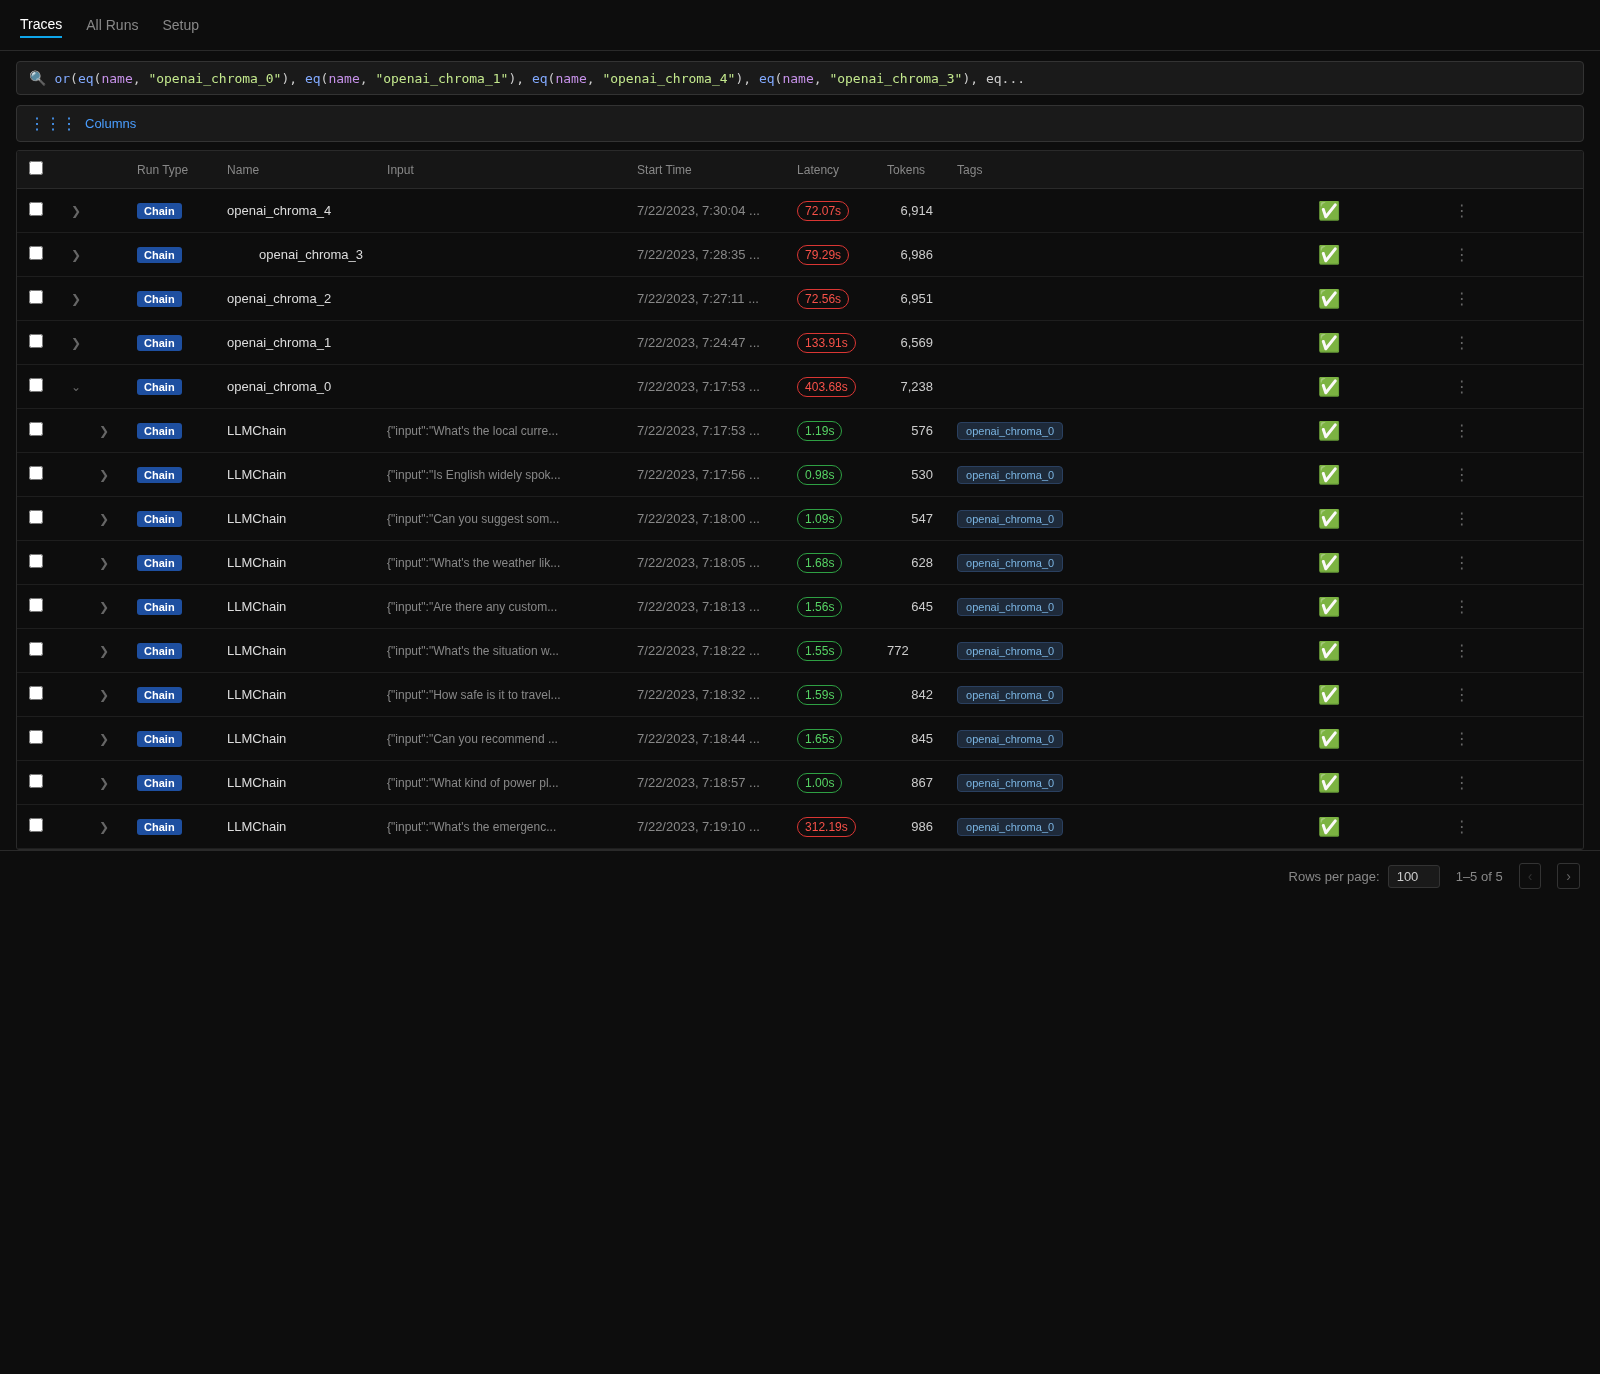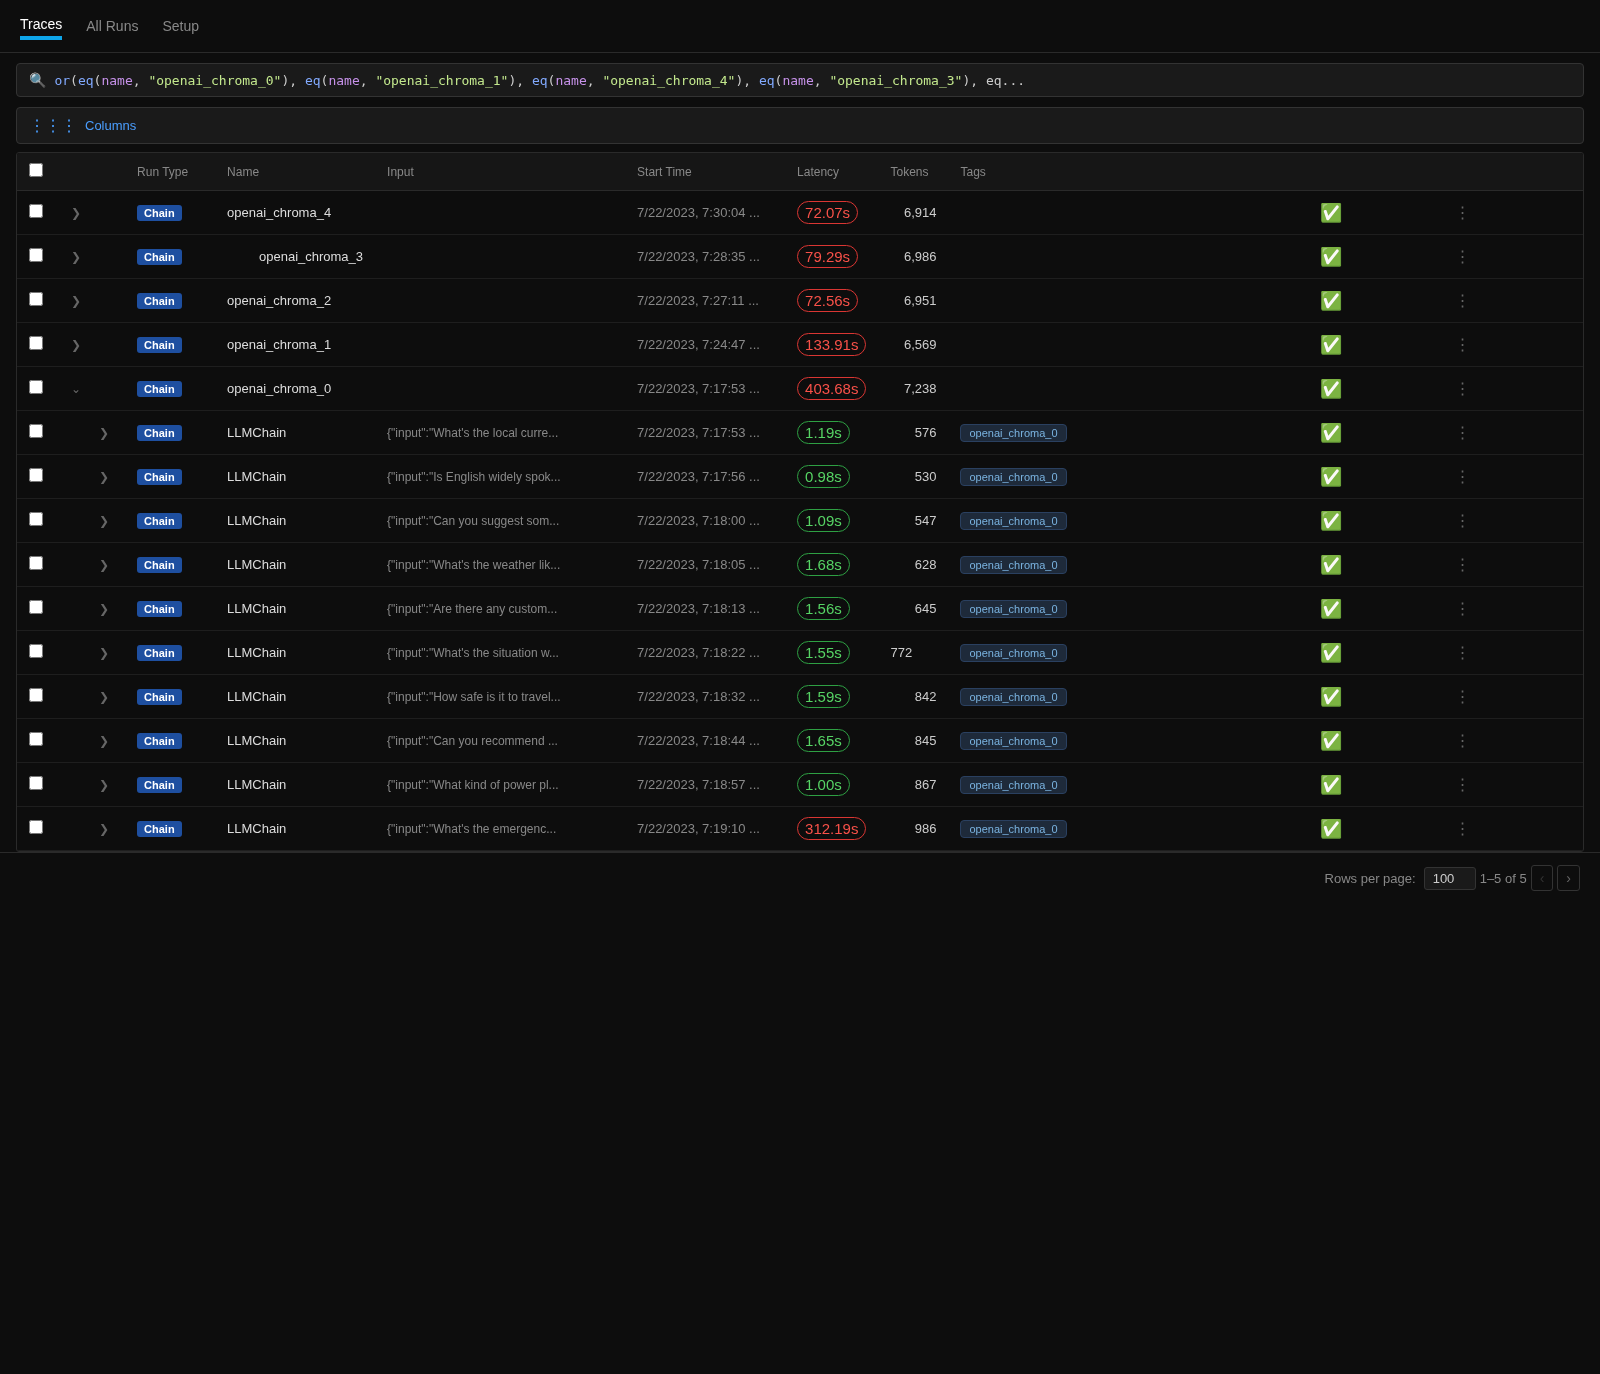--- a/index.html
+++ b/index.html
@@ -20,21 +20,21 @@
       gap: 24px;
     }
     .nav-item {
       font-size: 14px;
       color: #888;
       cursor: pointer;
       padding: 4px 0;
     }
     .nav-item.active {
       color: #fff;
-      border-bottom: 4px solid #0ea5e9;
+      border-bottom: 2px solid #0ea5e9;
     }
 
     
     .search-bar {
       display: flex;
       align-items: center;
       margin: 10px 16px;
       background: #1a1a1a;
       border: 1px solid #333;
       border-radius: 4px;
@@ -131,21 +131,21 @@
       font-weight: 600;
       color: #fff;
       background: #1e4fa0;
       white-space: nowrap;
     }
 
     .latency-badge {
       display: inline-block;
       padding: 2px 7px;
       border-radius: 12px;
-      font-size: 15px;
+      font-size: 12px;
       font-weight: 500;
       white-space: nowrap;
     }
     .latency-green {
       background: transparent;
       border: 1px solid #2ea043;
       color: #56d364;
     }
     .latency-red {
       background: transparent;
@@ -177,21 +177,21 @@
       padding: 2px 6px;
       letter-spacing: 1px;
     }
 
     
     .pagination {
       display: flex;
       align-items: center;
       justify-content: flex-end;
       padding: 12px 20px;
-      gap: 4px;
+      gap: 16px;
       color: #888;
       font-size: 13px;
       border-top: 1px solid #2a2a2a;
     }
     .rows-per-page {
       display: flex;
       align-items: center;
       gap: 8px;
     }
     .rows-select {

